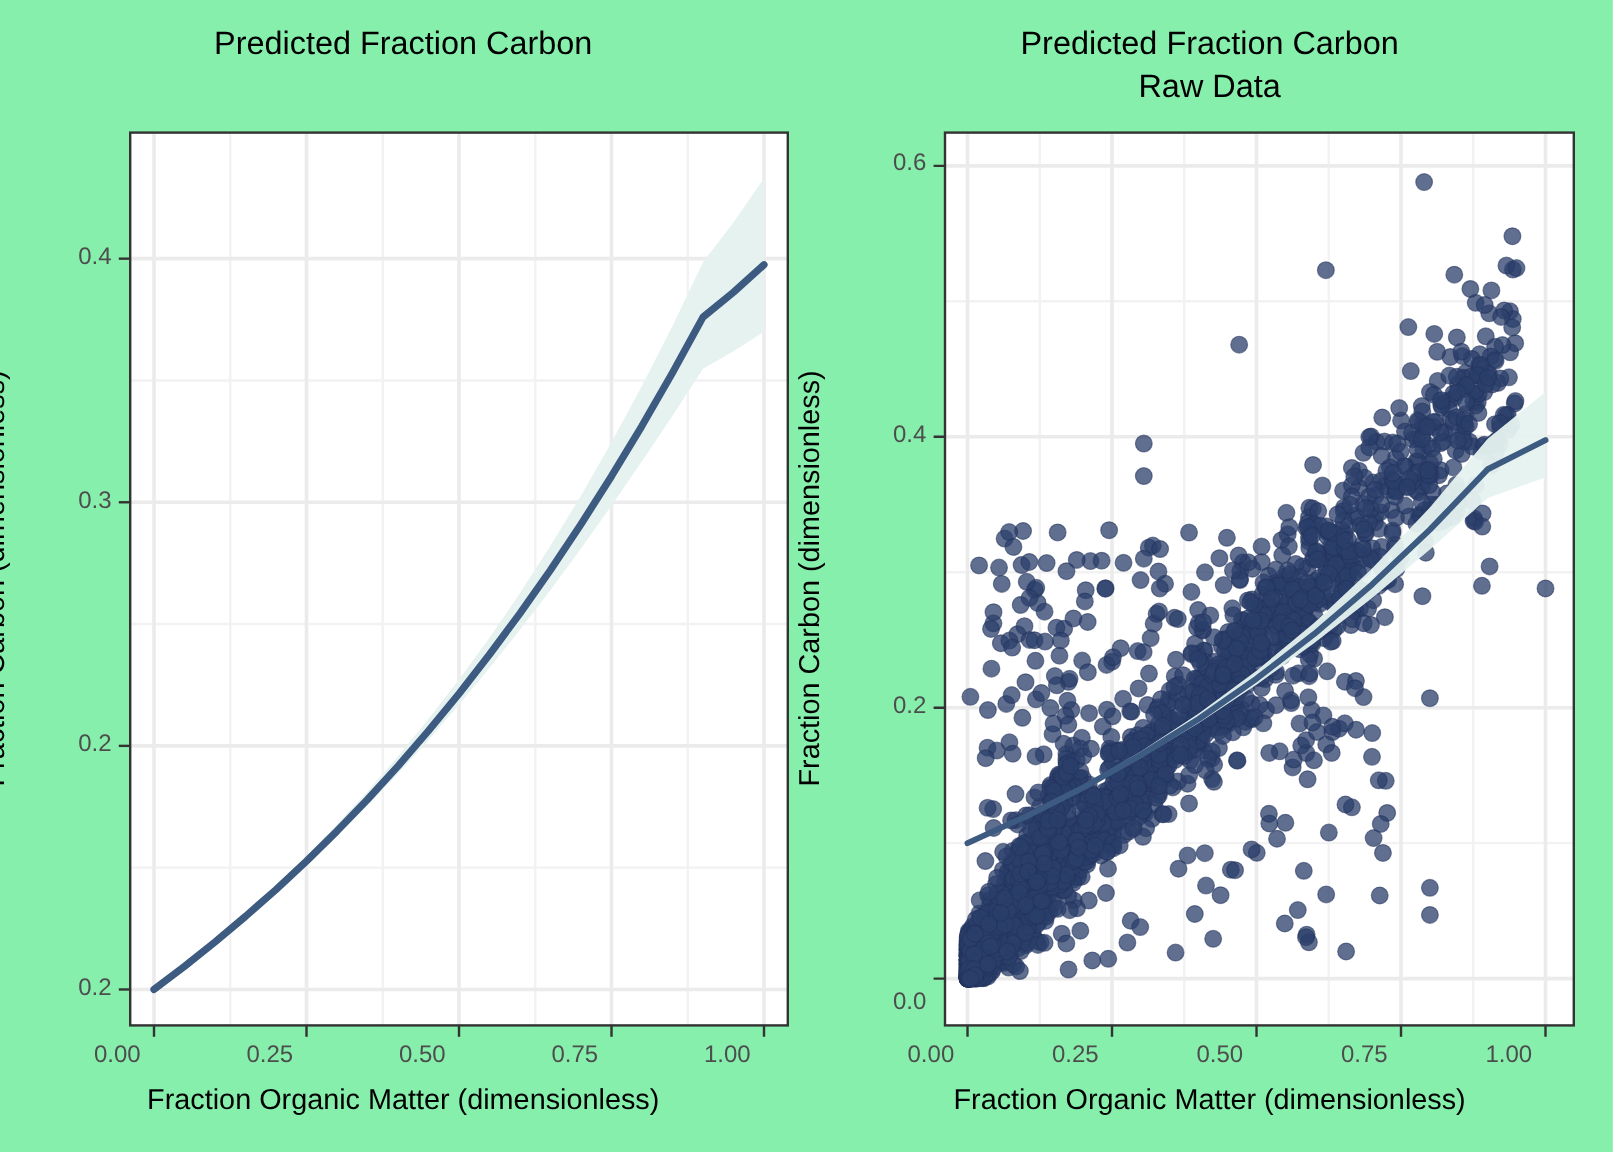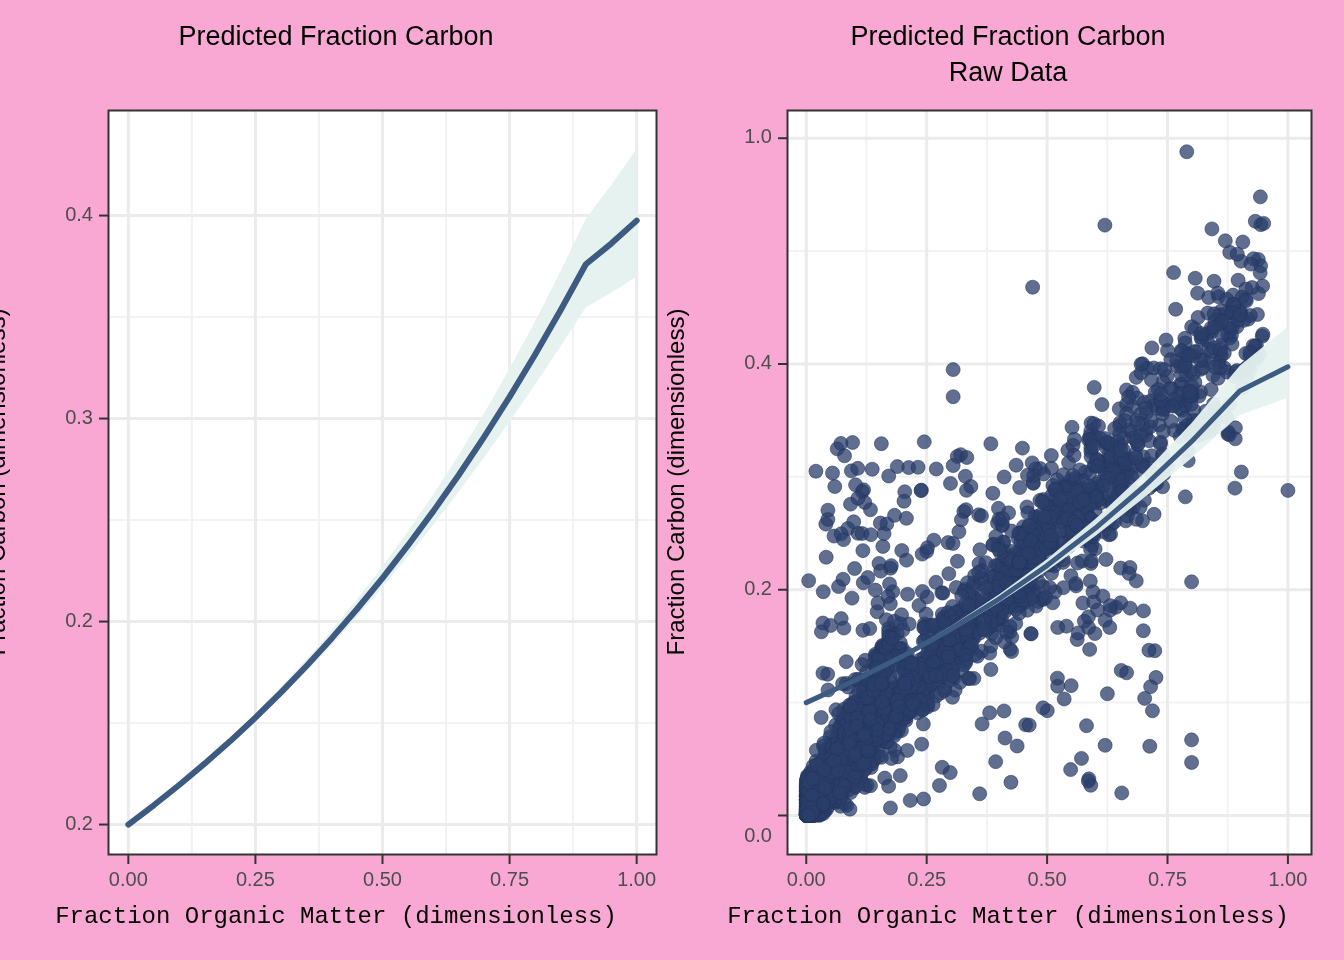--- a/index.html
+++ b/index.html
@@ -11,21 +11,21 @@
     width: 1344px;
     height: 960px;
     font-family: "Liberation Sans", sans-serif;
     color: #000000;
     overflow: hidden;
   }
   #root {
     position: relative;
     width: 1344px;
     height: 960px;
-    background: #f9a8d4;
+    background: #86efac;
   }
   .panel-wrap {
     position: absolute;
     top: 0;
     height: 960px;
   }
   #panel-left  { left: 0px;   width: 672px; }
   #panel-right { left: 672px; width: 672px; }
 
   .chart-title {
@@ -47,39 +47,38 @@
     top: 0;
   }
 
   .axis-title-x {
     position: absolute;
     width: 100%;
     left: 0;
     text-align: center;
     font-size: 24px;
     color: #000000;
-    font-family: Liberation Mono, monospace;
   }
   .axis-title-y {
     position: absolute;
     font-size: 24px;
     color: #000000;
     transform-origin: 50% 50%;
     transform: rotate(-90deg);
     white-space: nowrap;
     text-align: center;
   }
   .tick-label {
     position: absolute;
     font-size: 20px;
     color: #4d4d4d;
     white-space: nowrap;
   }
   .tick-label.y { text-align: right; }
-  .tick-label.x { text-align: center; }
+  .tick-label.x { text-align: left; }
 </style>
 </head>
 <body>
 
 <div id="root">
 
   <div class="panel-wrap" id="panel-left">
     <div class="chart-title">Predicted Fraction Carbon</div>
     <svg class="plot-svg" id="svg-left" width="672" height="960">
         <defs>
@@ -2963,18 +2962,18 @@
         </g>
       </svg>
   <div class="tick-label x" style="left: 84.2661px; top: 868px; width: 100px;">0.00</div>
       <div class="tick-label x" style="left: 204.679px; top: 868px; width: 100px;">0.25</div>
       <div class="tick-label x" style="left: 325.092px; top: 868px; width: 100px;">0.50</div>
       <div class="tick-label x" style="left: 445.505px; top: 868px; width: 100px;">0.75</div>
       <div class="tick-label x" style="left: 565.917px; top: 868px; width: 100px;">1.00</div>
       <div class="tick-label y" style="left: 10px; top: 824px; width: 90px;">0.0</div>
       <div class="tick-label y" style="left: 10px; top: 576.735px; width: 90px;">0.2</div>
       <div class="tick-label y" style="left: 10px; top: 350.977px; width: 90px;">0.4</div>
-      <div class="tick-label y" style="left: 10px; top: 125.22px; width: 90px;">1.0</div>
+      <div class="tick-label y" style="left: 10px; top: 125.22px; width: 90px;">0.6</div>
       <div class="axis-title-x" style="top: 903px;">Fraction Organic Matter (dimensionless)</div>
       <div class="axis-title-y" style="width: 745px; left: -369.5px; top: 467.5px;">Fraction Carbon (dimensionless)</div>
     </div>
 
 </div>
 
 </body></html>

